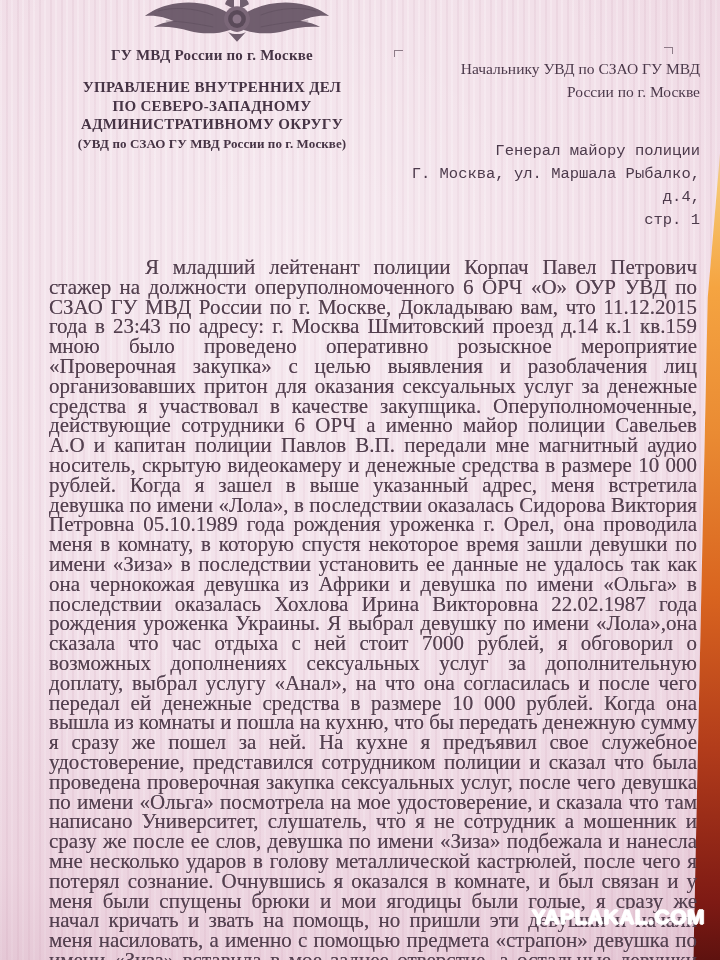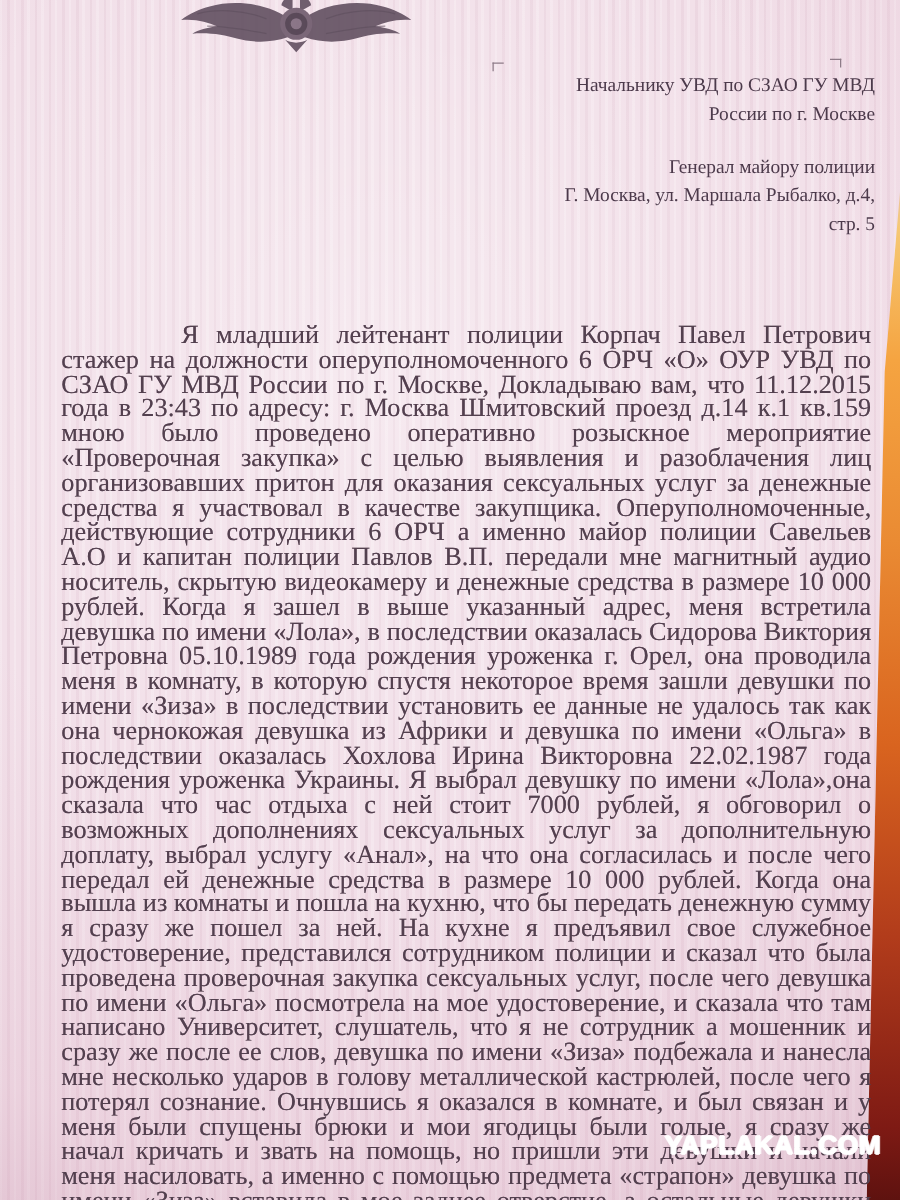--- a/index.html
+++ b/index.html
@@ -45,21 +45,21 @@
     text-align:center; font-weight:bold; color:#463445;
   }
   .org-line1 { font-size:15px; letter-spacing:.2px; margin-bottom:14px; }
   .org-caps  { font-size:15px; line-height:18.5px; letter-spacing:.3px; }
   .org-sub   { font-size:13px; margin-top:2px; letter-spacing:.1px; }
 
   .addr-block {
     position:absolute; left:398px; top:57px; width:302px;
     font-size:15.5px; line-height:23px; color:#4c3a4b;text-align:right;
   }
-  .addr-group2 { margin-top:19px; }
+  .addr-group2 { margin-top:37px;font-family:Liberation Mono, monospace; }
 
   .corner { position:absolute; width:9px; height:7px; opacity:.75; }
   .corner-l { left:394px; top:50px; border-left:1.5px solid #6d5a68; border-top:1.5px solid #6d5a68; }
   .corner-r { left:664px; top:47px; border-right:1.5px solid #6d5a68; border-top:1.5px solid #6d5a68; }
 
   .report-body {
     position:absolute; left:49px; top:258px; width:648px;
     font-size:21px; line-height:19.8px;
     text-align:justify; text-indent:96px;
     color:#53404f;
@@ -96,31 +96,38 @@
       <path d="M20 14 C34 10 56 10 76 18"></path>
       <path d="M180 14 C166 10 144 10 124 18"></path>
       <path d="M28 24 C44 24 60 27 76 30"></path>
       <path d="M172 24 C156 24 140 27 124 30"></path>
     </g>
     <circle cx="100" cy="22" r="13" fill="#6b5769"></circle>
     <circle cx="100" cy="22" r="9" fill="#463646"></circle>
     <circle cx="100" cy="22" r="4.5" fill="#7d687b"></circle>
   </svg>
 
+  <div class="org-block">
+    <div class="org-line1">ГУ МВД России по г. Москве</div>
+    <div class="org-caps">УПРАВЛЕНИЕ ВНУТРЕННИХ ДЕЛ</div>
+    <div class="org-caps">ПО СЕВЕРО-ЗАПАДНОМУ</div>
+    <div class="org-caps">АДМИНИСТРАТИВНОМУ ОКРУГУ</div>
+    <div class="org-sub">(УВД по СЗАО ГУ МВД России по г. Москве)</div>
+  </div>
 
   <div class="corner corner-l"></div>
   <div class="corner corner-r"></div>
 
   <div class="addr-block">
     <div>Начальнику УВД по СЗАО ГУ МВД</div>
     <div>России по г. Москве</div>
     <div class="addr-group2">
       <div>Генерал майору полиции</div>
       <div>Г. Москва, ул. Маршала Рыбалко, д.4,</div>
-      <div>стр. 5</div>
+      <div>стр. 1</div>
     </div>
   </div>
 
   <p class="report-body">Я младший лейтенант полиции Корпач Павел Петрович стажер на должности оперуполномоченного 6 ОРЧ «О» ОУР УВД по СЗАО ГУ МВД России по г. Москве, Докладываю вам, что 11.12.2015 года в 23:43 по адресу: г. Москва Шмитовский проезд д.14 к.1 кв.159  мною было проведено оперативно розыскное мероприятие «Проверочная закупка» с целью выявления и разоблачения лиц организовавших притон для оказания сексуальных услуг за денежные средства я участвовал в качестве закупщика. Оперуполномоченные, действующие сотрудники 6 ОРЧ а именно майор полиции Савельев А.О и капитан полиции Павлов В.П. передали мне магнитный аудио носитель, скрытую видеокамеру и денежные средства в размере 10 000 рублей. Когда я зашел в выше указанный адрес, меня встретила девушка по имени «Лола», в последствии оказалась Сидорова Виктория Петровна 05.10.1989 года рождения уроженка г. Орел, она проводила меня в комнату, в которую спустя некоторое время зашли девушки по имени «Зиза» в последствии установить ее данные не удалось так как она чернокожая девушка из Африки и девушка по имени «Ольга» в последствии оказалась Хохлова Ирина Викторовна 22.02.1987 года рождения уроженка Украины. Я выбрал девушку по имени «Лола»,она сказала что час отдыха с ней стоит 7000 рублей, я обговорил о возможных дополнениях сексуальных услуг за дополнительную доплату, выбрал услугу «Анал», на что она согласилась и после чего передал ей денежные средства в размере 10 000 рублей. Когда она вышла из комнаты и пошла на кухню, что бы передать денежную сумму я сразу же пошел за ней. На кухне я предъявил свое служебное удостоверение, представился сотрудником полиции и сказал что была проведена проверочная закупка сексуальных услуг, после чего девушка по имени «Ольга» посмотрела на мое удостоверение, и сказала что там написано Университет, слушатель, что я не сотрудник а мошенник и сразу же после ее слов, девушка по имени «Зиза» подбежала и нанесла мне несколько ударов в голову металлической кастрюлей, после чего я потерял сознание. Очнувшись я оказался в комнате, и был связан и у меня были спущены брюки и мои ягодицы были голые, я сразу же начал кричать и звать на помощь, но пришли эти девушки и начали меня насиловать, а именно с помощью предмета «страпон» девушка по имени «Зиза» вставила в мое заднее отверстие, а остальные девушки начали избивать меня плетками. Приблизительно через 30 минут оперуполномоченные смогли выломать дверь и придти мне на помощь. Из за причиненного мне морального и физического вреда, я</p>
 
   <div class="watermark">YAPLAKAL.COM</div>
 
 </div>
 
 </body></html>

